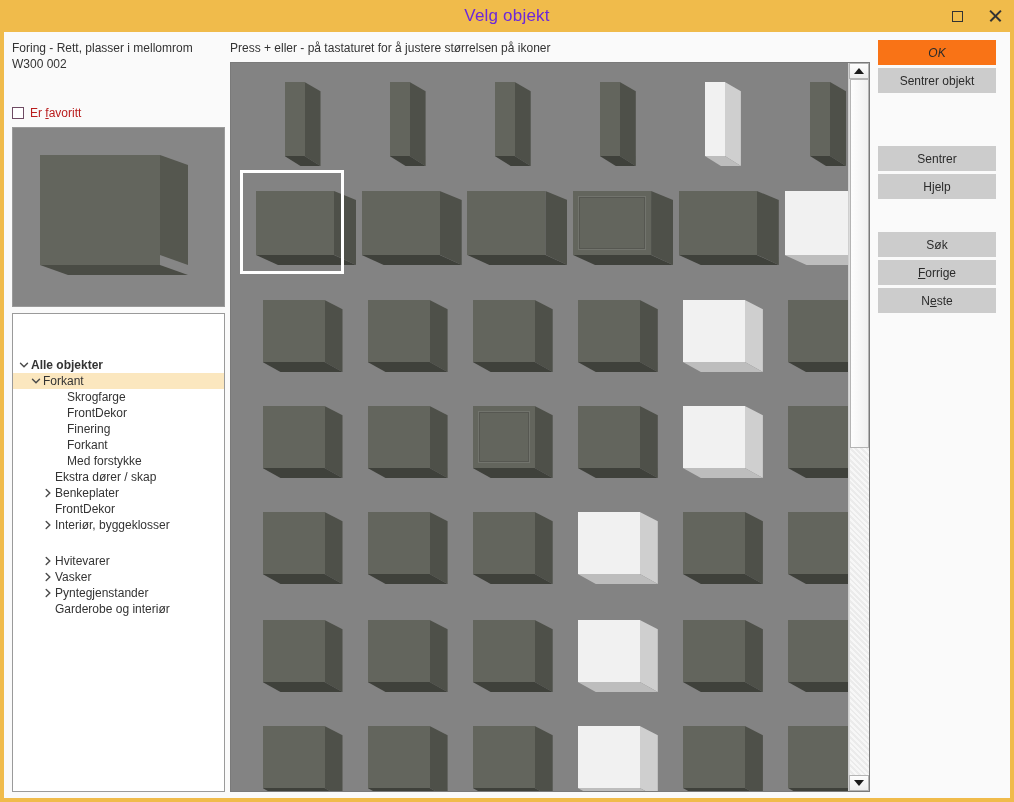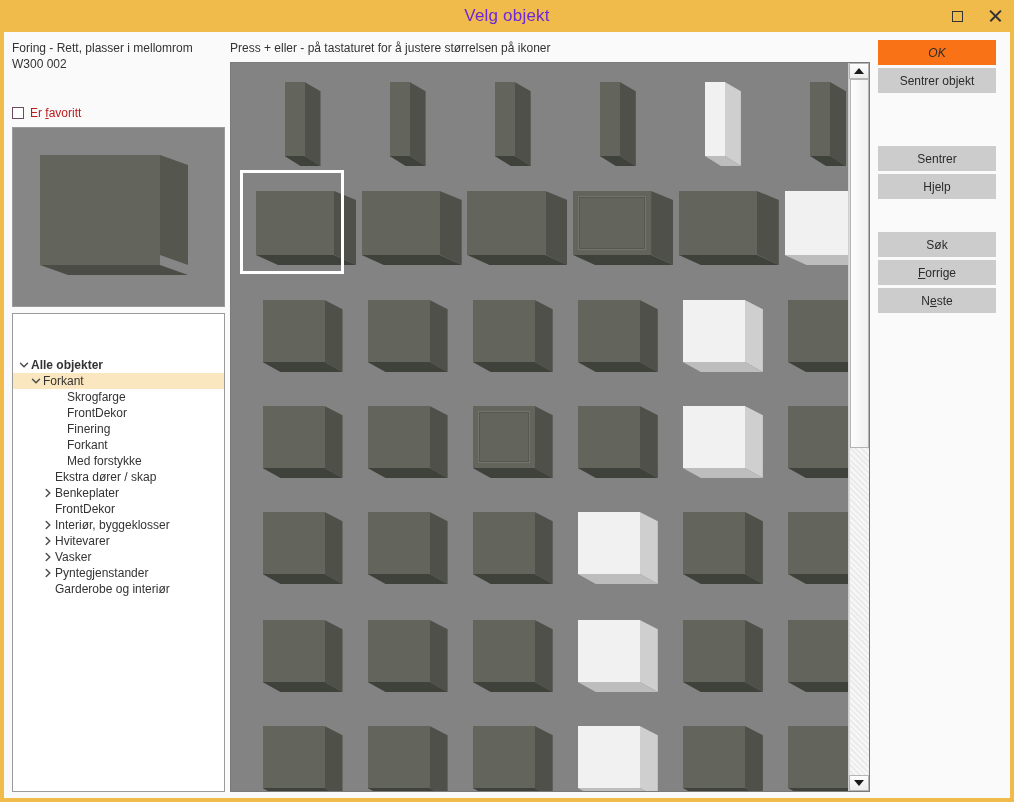--- a/index.html
+++ b/index.html
@@ -317,21 +317,21 @@
             <span class="tlabel">FrontDekor</span>
           </div>
           <div class="tnode" style="padding-left: 28px;">
             <span class="tw">
               <svg width="10" height="10" viewBox="0 0 10 10">
                 <path d="M3.2 1.5 L6.8 5 L3.2 8.5" fill="none" stroke="#4a4a4a" stroke-width="1.4" stroke-linecap="round"></path>
               </svg>
             </span>
             <span class="tlabel">Interiør, byggeklosser</span>
           </div>
-          <div class="tnode" style="padding-left: 28px;">
+          <div class="tnode" style="padding-left: 28px; margin-top: 20px;">
             <span class="tw">
               <svg width="10" height="10" viewBox="0 0 10 10">
                 <path d="M3.2 1.5 L6.8 5 L3.2 8.5" fill="none" stroke="#4a4a4a" stroke-width="1.4" stroke-linecap="round"></path>
               </svg>
             </span>
             <span class="tlabel">Hvitevarer</span>
           </div>
           <div class="tnode" style="padding-left: 28px;">
             <span class="tw">
               <svg width="10" height="10" viewBox="0 0 10 10">

